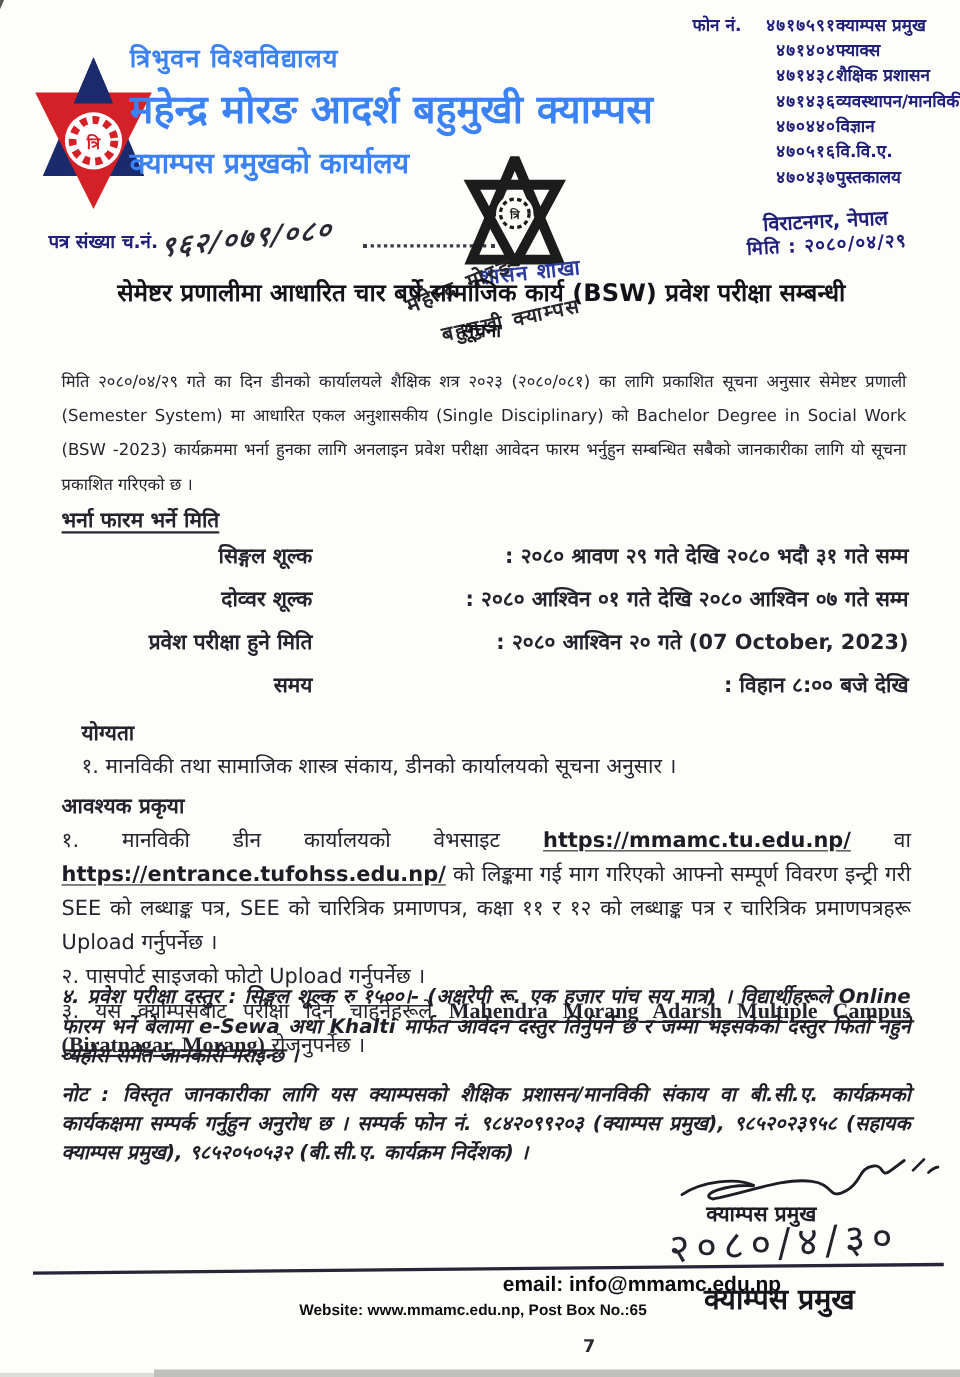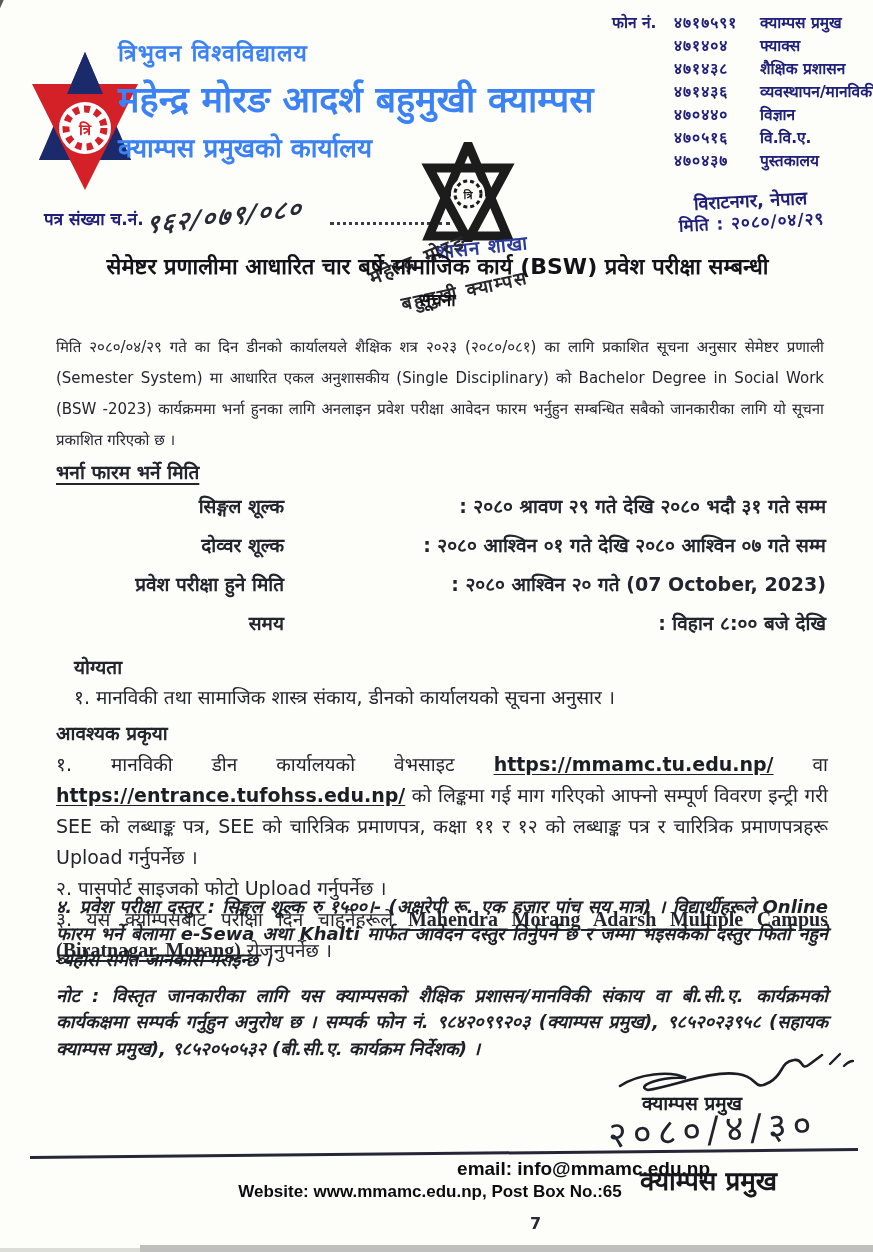--- a/index.html
+++ b/index.html
@@ -11,21 +11,21 @@
   }
   .abs{position:absolute;}
   
   .pen-mark{left:2px;top:-6px;width:4px;height:110px;background:#3a3f34;
     transform:rotate(24deg);transform-origin:top left;border-radius:2px;opacity:.85;}
   .logo{left:26px;top:50px;width:118px;height:142px;}
   .head-center{left:118px;top:36px;width:520px;text-align:left;color:#3b82f6;}
   .head-line1{font-size:23px;font-weight:700;letter-spacing:1px;}
   .head-line2{font-size:36px;font-weight:800;margin-top:6px;letter-spacing:0px;white-space:nowrap;}
   .head-line3{font-size:26px;font-weight:800;margin-top:6px;}
-  .phones{left:612px;top:12px;width:258px;color:#20207a;font-weight:700;font-size:15.5px;}
+  .phones{left:612px;top:12px;width:258px;color:#20207a;font-weight:700;font-size:15.5px;text-align:right;}
   .phone-row{display:flex;line-height:23px;}
   .phone-label{width:62px;flex:none;}
   .phone-indent{width:62px;flex:none;}
   .phone-num{width:86px;flex:none;letter-spacing:1px;}
   .phone-dept{flex:none;white-space:nowrap;}
   .place-block{left:636px;top:188px;width:230px;color:#20207a;font-weight:700;
     transform:rotate(-3deg);text-align:center;}
   .place-line{font-size:18px;}
   .date-line{font-size:17px;margin-top:-2px;letter-spacing:1px;}
   .ref-row{left:44px;top:198px;font-size:17px;font-weight:700;color:#20207a;white-space:nowrap;}
@@ -67,21 +67,21 @@
   
   .sig-scribble{left:614px;top:1050px;}
   .sig-title{left:642px;top:1090px;font-size:19px;font-weight:700;color:#1d1d26;}
   .sig-date{left:608px;top:1104px;font-family:"DejaVu Serif",serif;font-size:36px;
     color:#23232e;transform:rotate(-3deg);letter-spacing:6px;white-space:nowrap;}
   .footer-line{left:30px;top:1152px;width:828px;height:3px;background:#262636;
     transform:rotate(-0.55deg);}
   .footer-text{left:150px;top:1158px;width:560px;text-align:center;color:#0c0c10;
     font-family:"Liberation Sans","DejaVu Sans",sans-serif;font-weight:700;}
   .footer-email{font-size:19px;text-align:right;}
-  .footer-web{font-size:17px;margin-top:2px;white-space:nowrap;}
+  .footer-web{font-size:14px;margin-top:2px;white-space:nowrap;}
   .footer-sign{left:640px;top:1162px;font-size:26px;font-weight:800;color:#16161c;white-space:nowrap;}
   .page-num{left:530px;top:1214px;font-size:16px;font-weight:600;color:#2b2b33;}
   .scan-strip{left:140px;bottom:0;right:0;height:7px;background:#bfbfbd;}
   .scan-strip2{left:0;bottom:0;width:140px;height:4px;background:#dcdcd8;}
 </style>
 </head>
 <body>
 
 <div class="abs pen-mark"></div>
 

